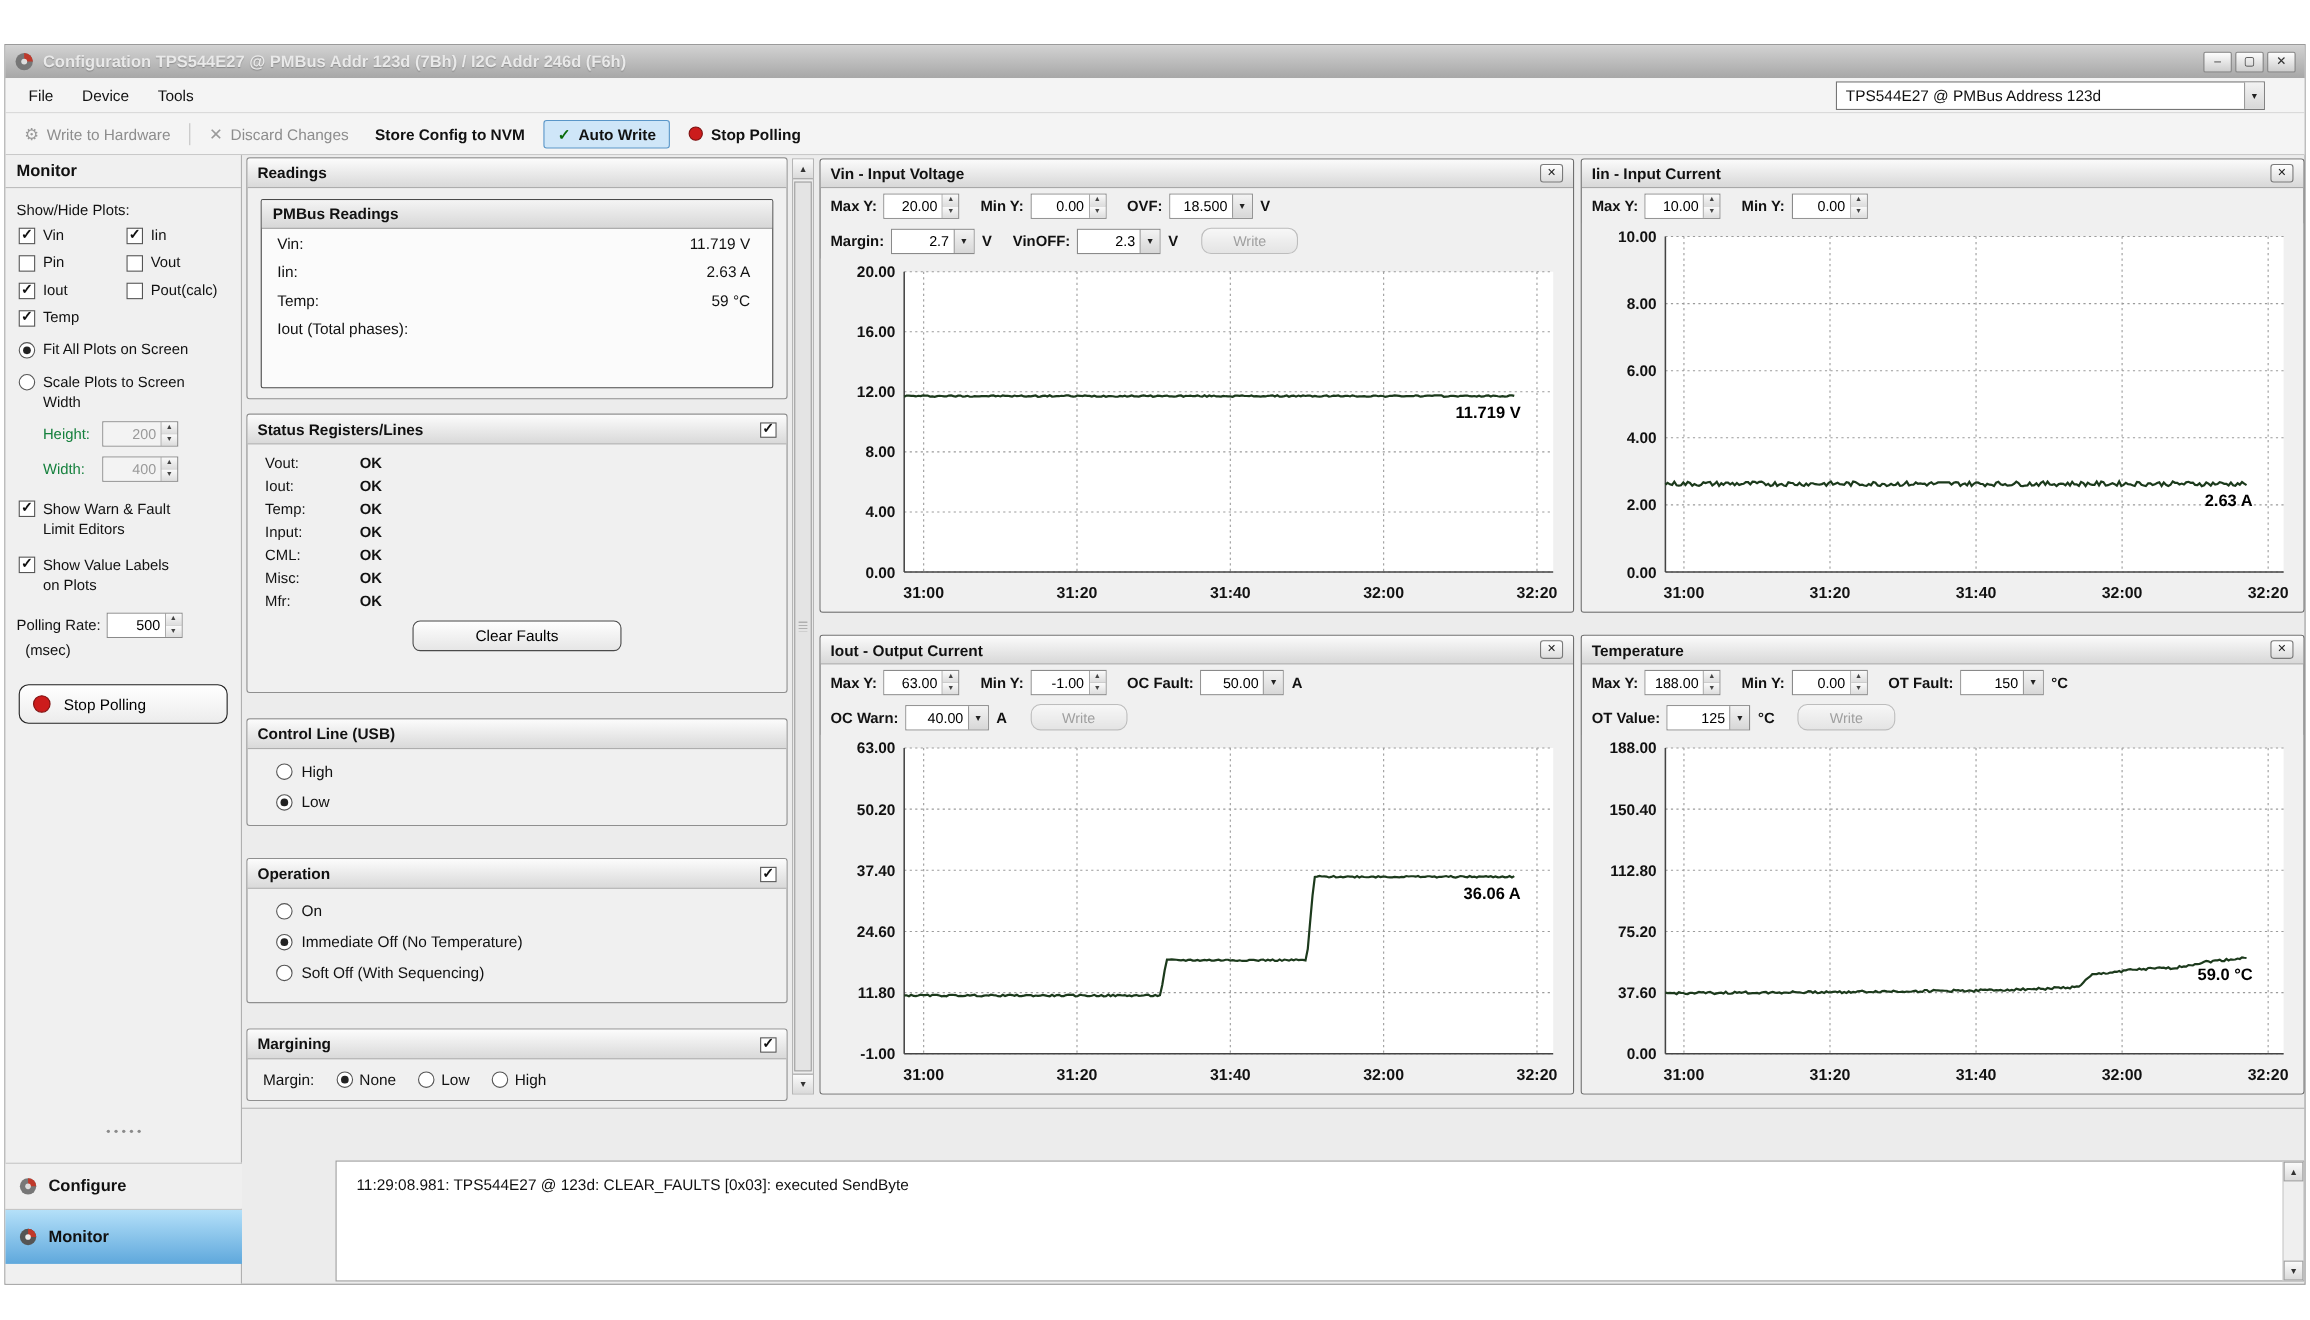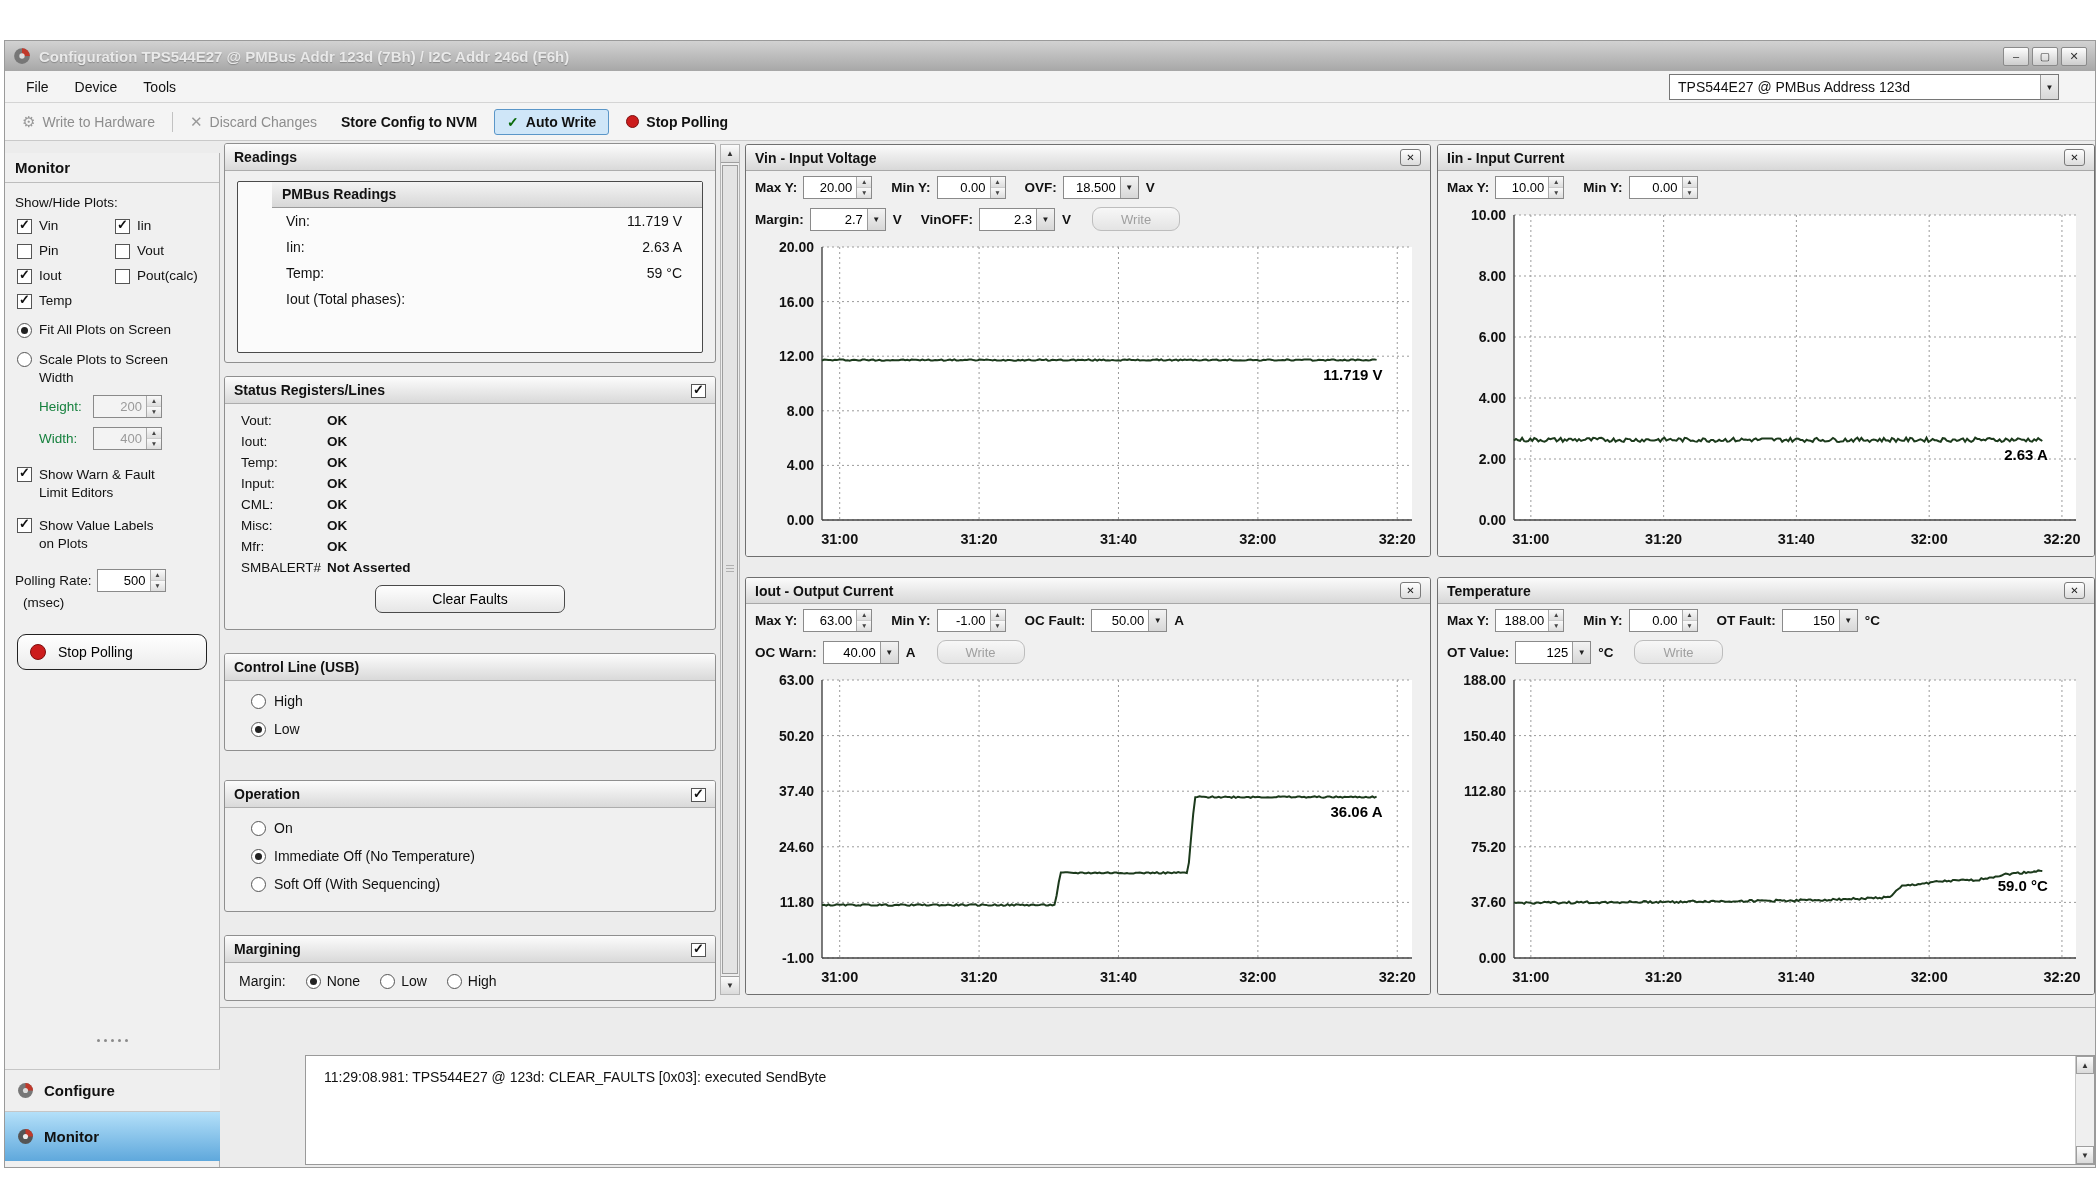--- a/index.html
+++ b/index.html
@@ -19,21 +19,21 @@
 .toolbar{position:absolute;left:0;top:62px;right:0;height:38px;background:#f4f4f4;border-bottom:1px solid #c9c9c9;display:flex;align-items:center;gap:10px;padding:0 10px;}
 .tb-item{display:inline-flex;align-items:center;gap:7px;font-weight:bold;font-size:14px;padding:4px 7px;white-space:nowrap;}
 .tb-item.disabled{color:#8d8d8d;font-weight:normal;}
 .tb-icon{font-size:15px;color:#9a9a9a;}
 .tb-sep{width:1px;height:20px;background:#c2c2c2;}
 .tb-item.auto-write{background:#cfe6f8;border:1px solid #5a96c8;border-radius:3px;padding:4px 12px;}
 .tb-check{color:#0a6a0a;font-size:14px;font-weight:bold;}
 .red-dot{width:13px;height:13px;border-radius:50%;background:#cc1c1c;border:1px solid #7d0f0f;display:inline-block;}
 .red-dot.big{width:16px;height:16px;}
 
-.sidebar{position:absolute;left:0;top:100px;width:215px;bottom:0;background:#f0f0f0;border-right:1px solid #b0b0b0;font-size:13.5px;margin-top:12px;}
+.sidebar{position:absolute;left:0;top:100px;width:215px;bottom:0;background:#f0f0f0;border-right:1px solid #b0b0b0;font-size:13.5px;}
 .sb-header{height:30px;font-weight:bold;font-size:15px;padding:6px 0 0 10px;border-bottom:1px solid #bdbdbd;}
 .sb-body{padding:10px 6px 0 8px;}
 .sb-label{margin:2px 0 8px 2px;}
 .cb-grid{display:grid;grid-template-columns:98px 1fr;row-gap:9px;padding-left:4px;}
 .cb-item{display:inline-flex;align-items:flex-start;gap:7px;cursor:default;}
 .cb{width:15px;height:15px;min-width:15px;border:1px solid #555;background:#fff;display:inline-block;position:relative;margin-top:1px;}
 .cb i{position:absolute;left:1px;top:-3px;font-style:normal;font-size:13px;font-weight:bold;color:#111;}
 .rb-item{display:flex;align-items:flex-start;gap:7px;margin:13px 0 0 4px;}
 .radio{width:15px;height:15px;min-width:15px;border:1px solid #555;border-radius:50%;background:#fff;display:inline-block;position:relative;margin-top:1px;}
 .radio.sel::after{content:"";position:absolute;left:3px;top:3px;width:7px;height:7px;border-radius:50%;background:#222;}
@@ -59,21 +59,21 @@
 
 .middle{position:absolute;left:219px;top:102px;width:492px;height:858px;}
 .panel{position:absolute;left:0;width:492px;background:#f0f0f0;border:1px solid #8f8f8f;border-radius:3px;overflow:hidden;}
 .panel-header{height:27px;background:linear-gradient(#fcfcfc,#d9d9d9);border-bottom:1px solid #adadad;display:flex;align-items:center;padding:0 9px;font-weight:bold;font-size:14px;}
 .header-cb{margin-left:auto;width:14px;height:14px;}
 .panel-readings{top:0;height:220px;}
 .panel-status{top:233px;height:254px;}
 .panel-control{top:510px;height:98px;}
 .panel-operation{top:637px;height:132px;}
 .panel-margining{top:792px;height:66px;}
-.pmbus-box{margin:10px 12px;height:172px;border:1px solid #4a4a4a;border-radius:2px;background:#fbfbfb;padding-left:34px;}
+.pmbus-box{margin:10px 12px;height:172px;border:1px solid #4a4a4a;border-radius:2px;background:#fbfbfb;}
 .pmbus-header{height:26px;background:linear-gradient(#f4f4f4,#d7d7d7);border-bottom:1px solid #9a9a9a;font-weight:bold;padding:4px 10px;font-size:14px;}
 .r-row{display:flex;align-items:center;height:26px;padding:0 14px;font-size:14px;}
 .r-val{margin-left:auto;padding-right:6px;}
 .s-rows{padding:6px 0 0 0;}
 .s-row{display:flex;height:21px;align-items:center;padding:0 16px;font-size:13.5px;}
 .s-label{width:86px;}
 .s-val{font-weight:bold;}
 .btn-clear{display:block;margin:7px auto 0;width:190px;height:28px;background:linear-gradient(#fefefe,#e6e6e6);border:1px solid #4a4a4a;border-radius:7px;font-size:14px;font-family:inherit;}
 .rb-panel{margin:12px 0 0 26px;display:flex;align-items:center;gap:8px;font-size:14px;}
 .margin-row{display:flex;align-items:center;gap:20px;padding:10px 0 0 14px;font-size:14px;}
@@ -341,24 +341,20 @@
               <span class="s-label">CML:</span>
               <span class="s-val">OK</span>
             </div>
         <div class="s-row">
               <span class="s-label">Misc:</span>
               <span class="s-val">OK</span>
             </div>
         <div class="s-row">
               <span class="s-label">Mfr:</span>
               <span class="s-val">OK</span>
-            </div>
-        <div class="s-row">
-              <span class="s-label">SMBALERT#</span>
-              <span class="s-val">Not Asserted</span>
             </div>
       </div>
       <button class="btn-clear">Clear Faults</button>
     </div>
 
     <div class="panel panel-control">
       <div class="panel-header">
             <span>Control Line (USB)</span>
           </div>
       <label class="rb-panel">

